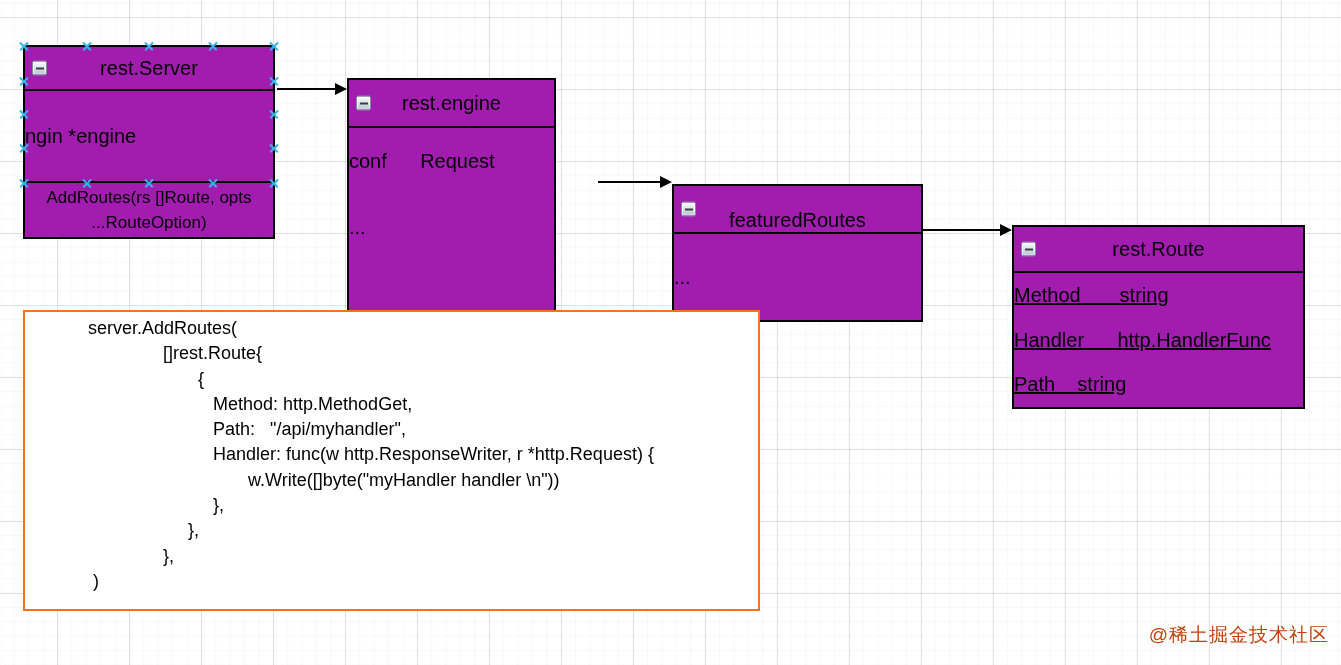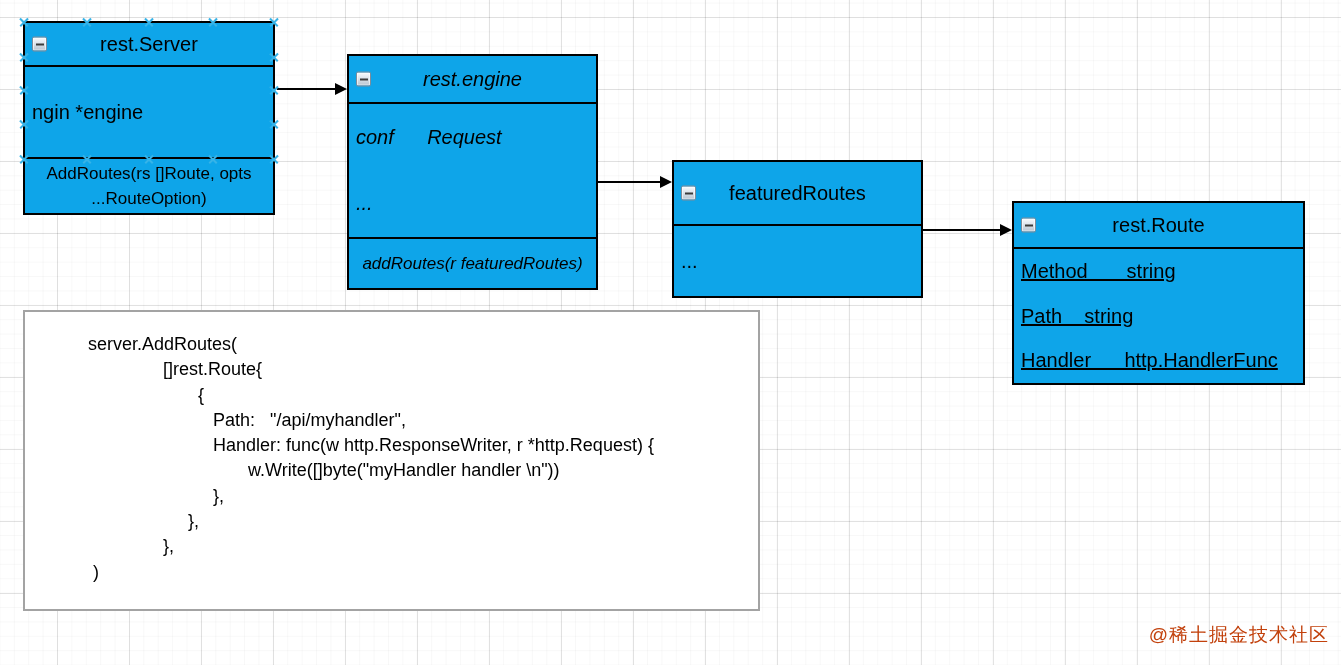--- a/index.html
+++ b/index.html
@@ -9,55 +9,55 @@
     background-color:#ffffff;
     background-image:
       linear-gradient(to right, rgba(0,0,0,0.10) 1px, transparent 1px),
       linear-gradient(to bottom, rgba(0,0,0,0.10) 1px, transparent 1px),
       linear-gradient(to right, rgba(0,0,0,0.028) 1px, transparent 1px),
       linear-gradient(to bottom, rgba(0,0,0,0.028) 1px, transparent 1px);
     background-size:72px 72px,72px 72px,14.4px 14.4px,14.4px 14.4px;
     background-position:57px 17px,57px 17px,57px 17px,57px 17px;
   }
   .uml{
-    position:absolute;background:#0ea5e9;border:2px solid #000;box-sizing:border-box;
-    display:flex;flex-direction:column;font-size:20px;
+    position:absolute;background:#a21caf;border:2px solid #000;box-sizing:border-box;
+    display:flex;flex-direction:column;font-size:20px;margin-top:24px;
   }
   .uml-header{position:relative;flex:none;display:flex;align-items:center;justify-content:center;
     border-bottom:2px solid #000;box-sizing:border-box;}
   .uml-title{white-space:nowrap;}
   .collapse-btn{
     position:absolute;left:7px;top:50%;transform:translateY(-50%);
     width:15px;height:15px;box-sizing:border-box;border:1px solid #7f8c9a;border-radius:2px;
     background:linear-gradient(#fafcfe 0%,#dde4ec 45%,#b9c4d0 100%);
     box-shadow:inset 0 0 0 1px rgba(255,255,255,.6);
   }
   .collapse-btn::after{
     content:"";position:absolute;left:50%;top:50%;transform:translate(-50%,-50%);
     width:8px;height:2px;background:#3c3c3c;
   }
   .uml-fields{display:flex;flex-direction:column;box-sizing:border-box;}
-  .uml-field{flex:1;display:flex;align-items:center;padding-left:7px;white-space:pre;}
+  .uml-field{flex:1;display:flex;align-items:center;padding-left:0;white-space:pre;}
   .uml-methods{flex:1;border-top:2px solid #000;box-sizing:border-box;
     display:flex;align-items:center;justify-content:center;text-align:center;
     font-size:17px;line-height:25px;padding:2px 0;}
   .cp{position:absolute;width:11px;height:11px;transform:translate(-50%,-50%);z-index:3;}
   .cp::before,.cp::after{
     content:"";position:absolute;left:0;top:5px;width:11px;height:1.6px;background:#36b3e8;
   }
   .cp::before{transform:rotate(45deg);}
   .cp::after{transform:rotate(-45deg);}
   .arrow{position:absolute;height:2px;background:#000;}
   .arrow::after{
     content:"";position:absolute;right:-12px;top:-5px;width:0;height:0;
     border-top:6px solid transparent;border-bottom:6px solid transparent;border-left:12px solid #000;
   }
   .code-box{
     position:absolute;left:23px;top:310px;width:737px;height:301px;box-sizing:border-box;
-    background:#fff;border:2px solid #a3a3a3;padding:20px 6px 0 23px;overflow:hidden;
+    background:#fff;border:2px solid #f97316;padding:4px 6px 0 23px;overflow:hidden;
   }
   .code-line{white-space:pre;font-size:18px;line-height:25.3px;}
   .watermark{position:absolute;right:12px;top:622px;font-size:19px;color:#c2410c;letter-spacing:1px;}
 </style>
 </head>
 <body>
 
 <div class="uml" style="left:23px;top:21px;width:252px;height:194px;">
   <div class="uml-header" style="height:44px;">
     <span class="collapse-btn"></span>
@@ -79,62 +79,62 @@
   <span class="cp" style="left:188px;top:136px;"></span>
   <span class="cp" style="left:249px;top:136px;"></span>
   <span class="cp" style="left:-1px;top:34px;"></span>
   <span class="cp" style="left:-1px;top:67px;"></span>
   <span class="cp" style="left:-1px;top:101px;"></span>
   <span class="cp" style="left:249px;top:34px;"></span>
   <span class="cp" style="left:249px;top:67px;"></span>
   <span class="cp" style="left:249px;top:101px;"></span>
 </div>
 
-<div class="uml" style="left:347px;top:54px;width:251px;height:236px;font-style:italic;">
+<div class="uml" style="left:347px;top:54px;width:209px;height:236px;">
   <div class="uml-header" style="height:48px;">
     <span class="collapse-btn"></span>
     <span class="uml-title">rest.engine</span>
   </div>
   <div class="uml-fields" style="height:133px;">
     <div class="uml-field">conf      Request</div>
     <div class="uml-field">...</div>
   </div>
-  <div class="uml-methods">addRoutes(r featuredRoutes)</div>
 </div>
 
 <div class="uml" style="left:672px;top:160px;width:251px;height:138px;">
-  <div class="uml-header" style="height:64px;">
+  <div class="uml-header" style="height:48px;align-items:flex-end;">
     <span class="collapse-btn"></span>
     <span class="uml-title">featuredRoutes</span>
   </div>
   <div class="uml-fields" style="flex:1;">
     <div class="uml-field">...</div>
   </div>
 </div>
 
 <div class="uml" style="left:1012px;top:201px;width:293px;height:184px;">
   <div class="uml-header" style="height:46px;">
     <span class="collapse-btn"></span>
     <span class="uml-title">rest.Route</span>
   </div>
   <div class="uml-fields" style="flex:1;text-decoration:underline;">
     <div class="uml-field">Method       string</div>
+    <div class="uml-field">Handler      http.HandlerFunc</div>
     <div class="uml-field">Path    string</div>
-    <div class="uml-field">Handler      http.HandlerFunc</div>
   </div>
 </div>
 
 <div class="arrow" style="left:277px;top:88px;width:58px;"></div>
 <div class="arrow" style="left:598px;top:181px;width:62px;"></div>
 <div class="arrow" style="left:923px;top:229px;width:77px;"></div>
 
 <div class="code-box">
   <div class="code-line">        server.AddRoutes(</div>
   <div class="code-line">                       []rest.Route{</div>
   <div class="code-line">                              {</div>
+  <div class="code-line">                                 Method: http.MethodGet,</div>
   <div class="code-line">                                 Path:   "/api/myhandler",</div>
   <div class="code-line">                                 Handler: func(w http.ResponseWriter, r *http.Request) {</div>
   <div class="code-line">                                        w.Write([]byte("myHandler handler \n"))</div>
   <div class="code-line">                                 },</div>
   <div class="code-line">                            },</div>
   <div class="code-line">                       },</div>
   <div class="code-line">         )</div>
 </div>
 
 <div class="watermark">@稀土掘金技术社区</div>

